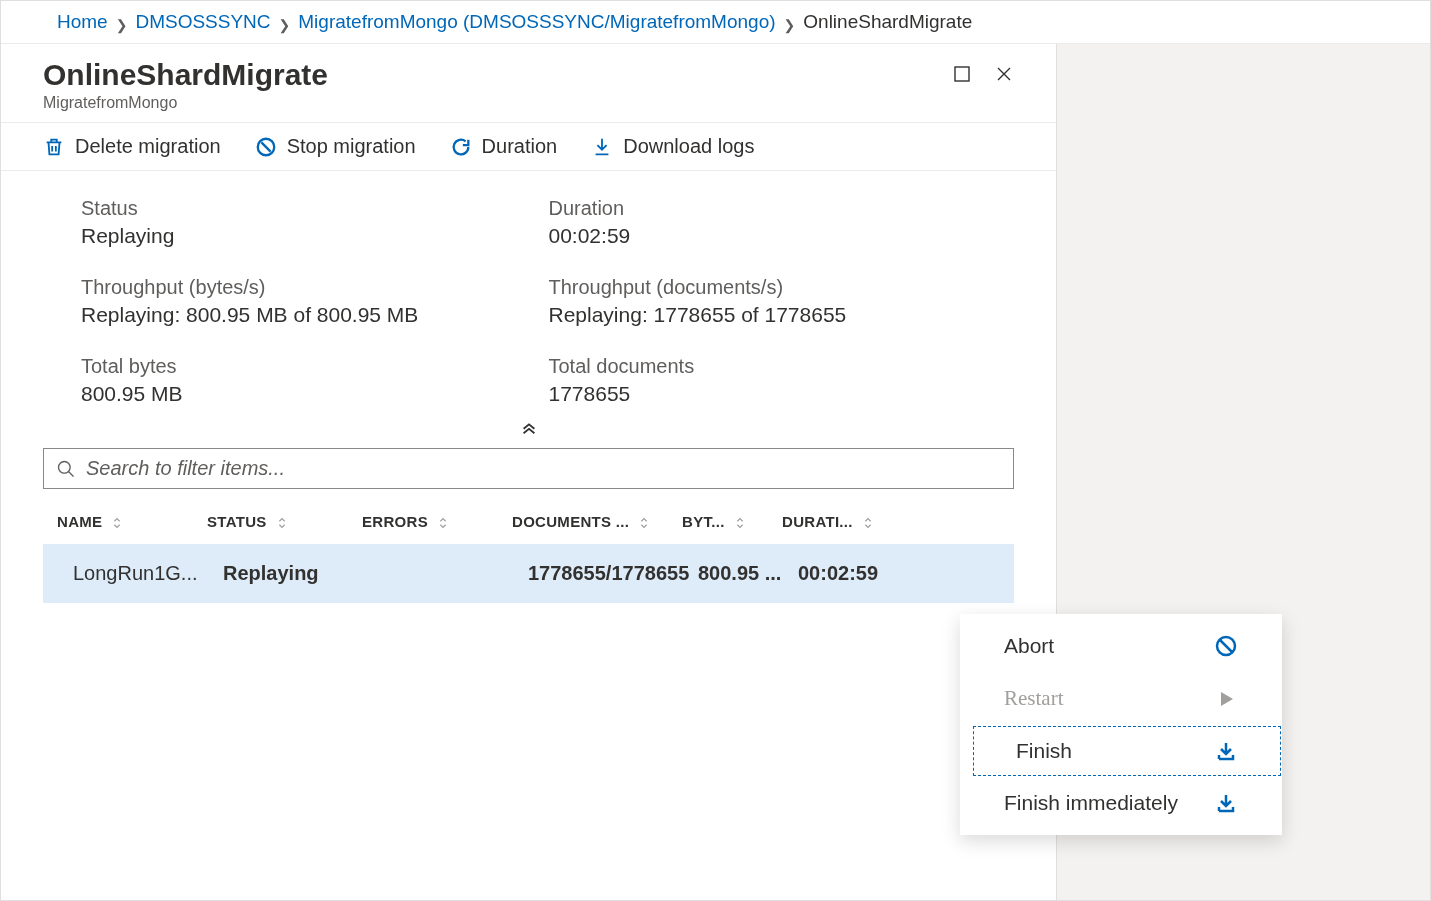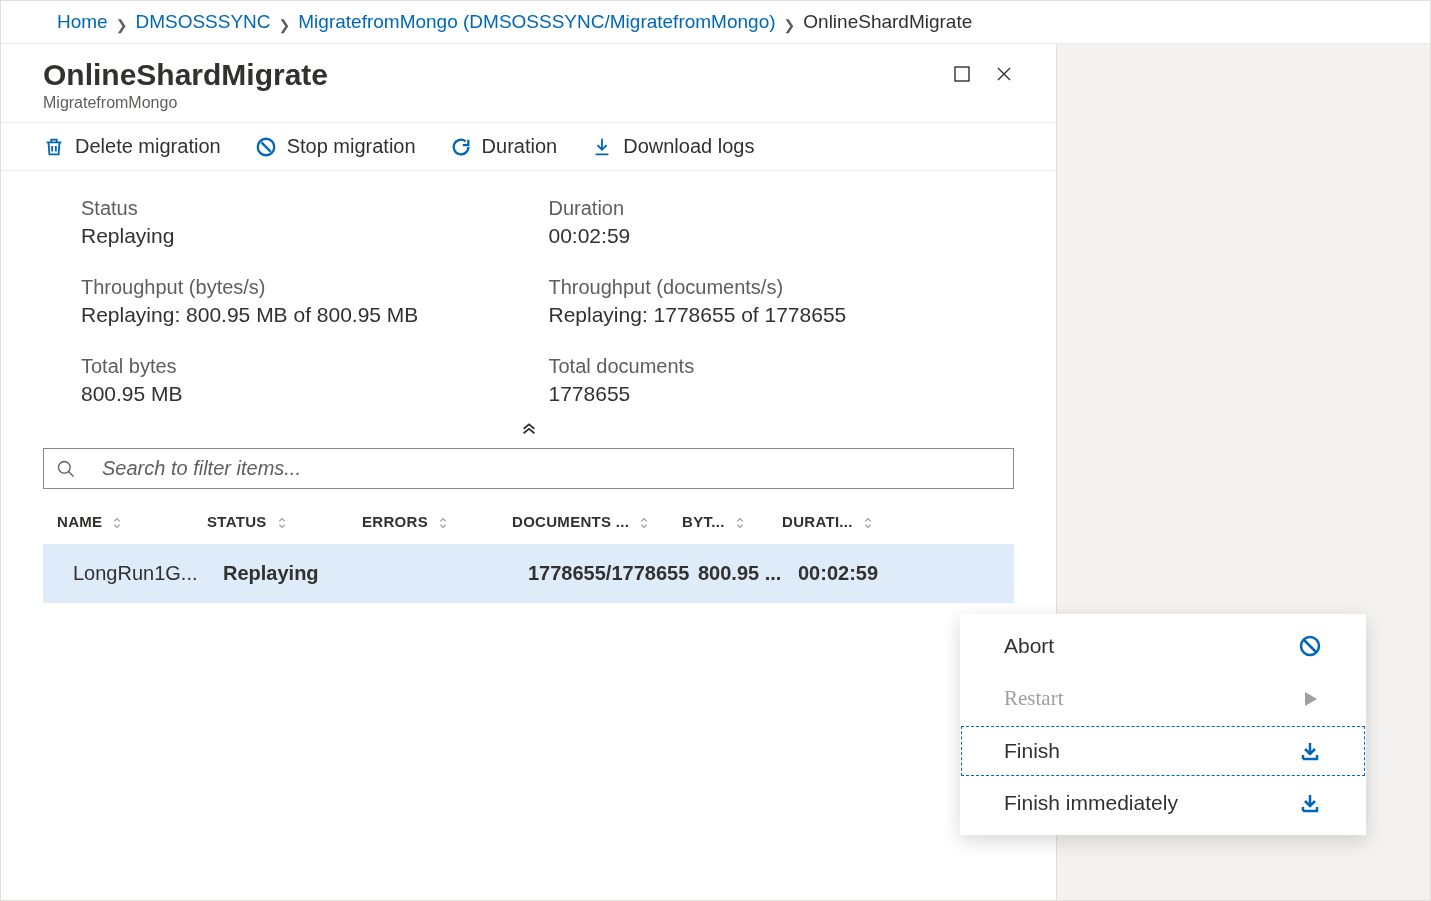--- a/index.html
+++ b/index.html
@@ -33,37 +33,37 @@
     .details { padding: 26px 80px 8px; display: grid; grid-template-columns: 1fr 1fr; row-gap: 28px; column-gap: 40px; }
     .detail-label { font-size: 20px; color: #605e5c; }
     .detail-value { font-size: 21px; color: #323130; margin-top: 4px; }
 
     .collapse-row { text-align: center; padding: 4px 0 8px; }
     .collapse-row svg { width: 18px; height: 18px; stroke: #323130; fill: none; stroke-width: 2; cursor: pointer; }
 
     
     .search-wrap { margin: 0 42px 10px; border: 1px solid #8a8886; display: flex; align-items: center; padding: 8px 12px; gap: 10px; }
     .search-wrap svg { width: 20px; height: 20px; stroke: #605e5c; fill: none; stroke-width: 1.6; }
-    .search-wrap input { border: none; outline: none; flex: 1; font-size: 20px; font-style: italic; color: #605e5c; background: transparent; margin-left: 16px; }
+    .search-wrap input { border: none; outline: none; flex: 1; font-size: 20px; font-style: italic; color: #605e5c; background: transparent; }
     .search-wrap input::placeholder { color: #605e5c; font-style: italic; }
 
     
     .table { margin: 0 42px; }
     .thead, .trow { display: grid; grid-template-columns: 150px 155px 150px 170px 100px 175px; align-items: center; }
     .thead { padding: 14px 14px; font-size: 15px; font-weight: 700; color: #323130; letter-spacing: .3px; }
     .th { display: flex; align-items: flex-end; gap: 8px; cursor: pointer; }
     .sort-ico { width: 14px; height: 14px; stroke: #a19f9d; fill: none; stroke-width: 1.4; }
     .trow { padding: 18px 30px; font-size: 20px; background: #deecf9; }
     .trow .bold { font-weight: 600; }
 
     
-    .ctx-menu { position: absolute; left: 960px; top: 614px; width: 406px; background: #fff; box-shadow: 0 6px 18px rgba(0,0,0,.15); padding: 6px 0; }
+    .ctx-menu { position: absolute; left: 960px; top: 614px; width: 322px; background: #fff; box-shadow: 0 6px 18px rgba(0,0,0,.15); padding: 6px 0; }
     .ctx-item { display: flex; align-items: center; justify-content: space-between; padding: 14px 44px; font-size: 21px; cursor: pointer; }
     .ctx-item.disabled { color: #a19f9d; cursor: default; font-family: Liberation Serif, serif; }
-    .ctx-item.focused { outline: 1px dashed #0067b8; outline-offset: -2px; }
+    .ctx-item.focused { outline: 1px dashed #0067b8; outline-offset: -2px; margin-left: 12px; }
     .ctx-item svg { width: 24px; height: 24px; }
   </style>
 </head>
 <body>
 
 <nav class="breadcrumb">
   <a href="#">Home</a>
   <span class="sep">❯</span>
   <a href="#">DMSOSSSYNC</a>
   <span class="sep">❯</span>

